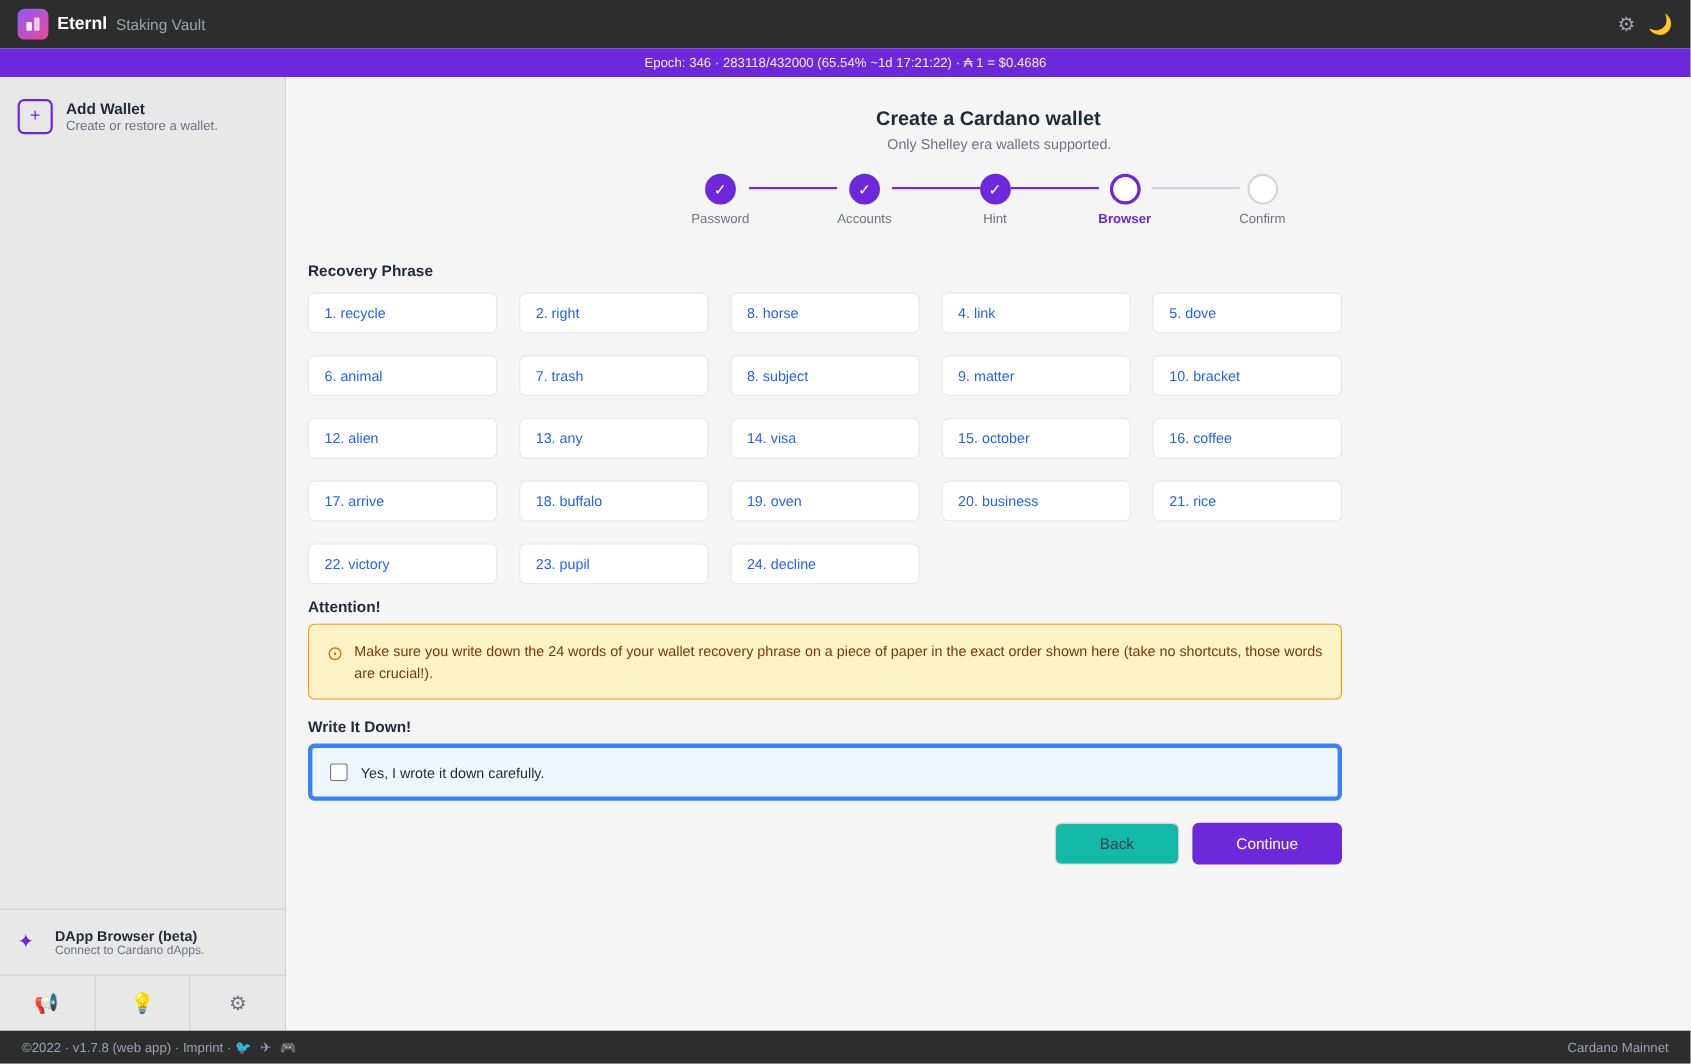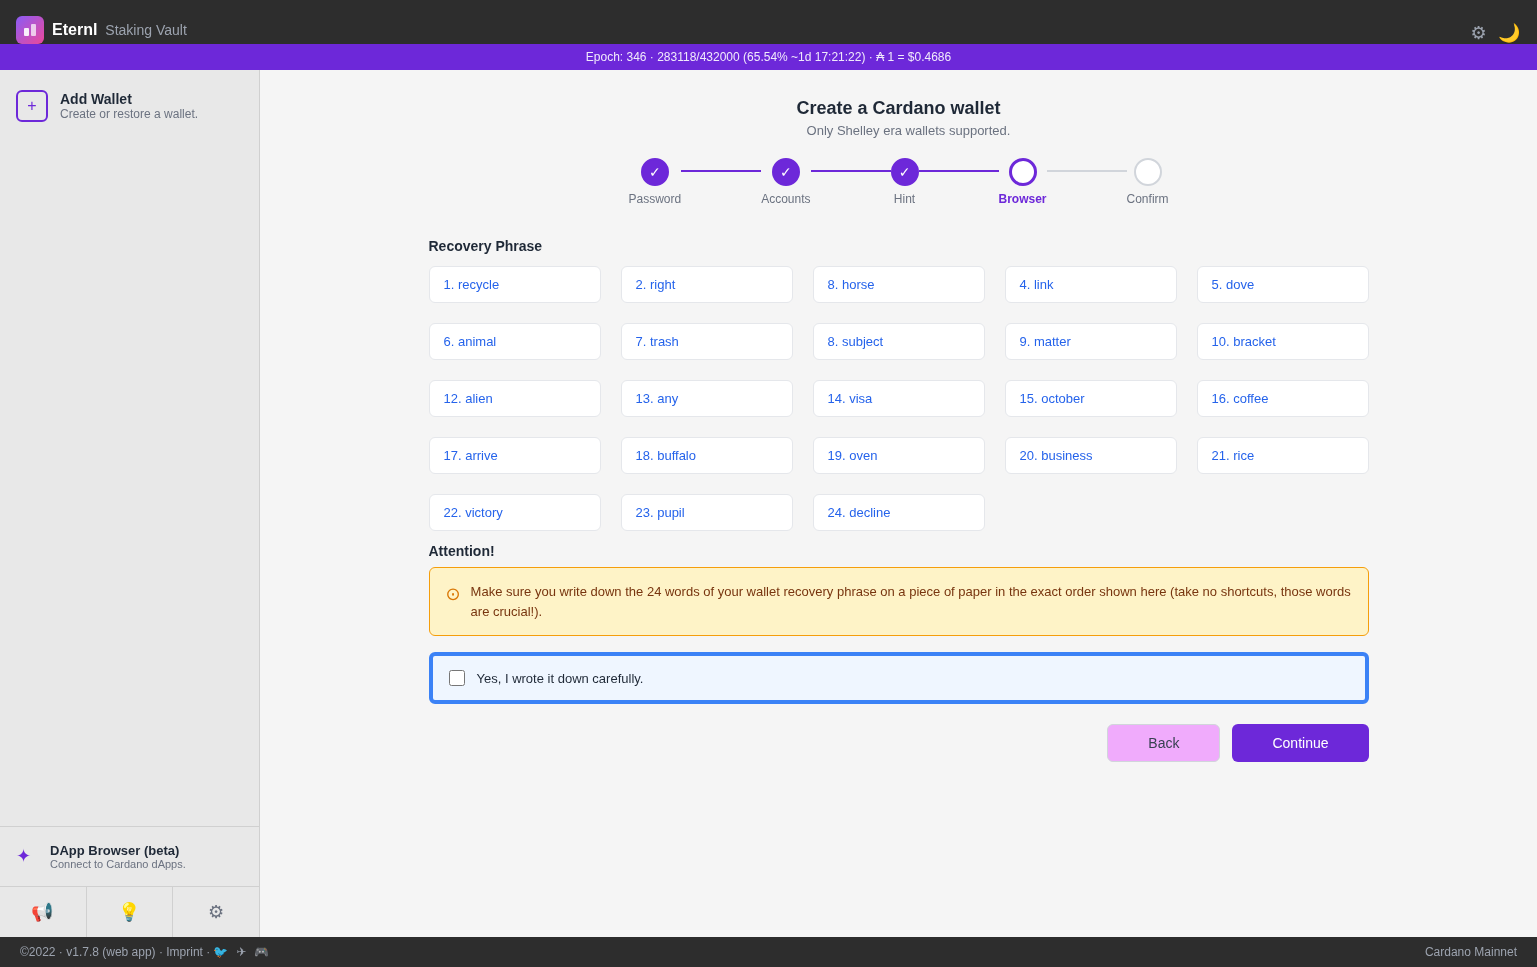--- a/index.html
+++ b/index.html
@@ -1,19 +1,19 @@
 <!DOCTYPE html>
 <html><head>
   <meta charset="utf-8">
   <style>
     * { box-sizing: border-box; margin: 0; padding: 0; }
     body { font-family: -apple-system, BlinkMacSystemFont, 'Segoe UI', sans-serif; background: #f0f0f0; height: 967px; overflow: hidden; display: flex; flex-direction: column; }
 
     
-    .top-bar { background: #2d2d2d; display: flex; align-items: flex-end; justify-content: space-between; padding: 0 16px; height: 44px; flex-shrink: 0; }
+    .top-bar { background: #2d2d2d; display: flex; align-items: center; justify-content: space-between; padding: 0 16px; height: 44px; flex-shrink: 0; }
     .top-bar-left { display: flex; align-items: center; gap: 8px; }
     .logo-icon { width: 28px; height: 28px; background: linear-gradient(135deg, #8b5cf6, #ec4899); border-radius: 6px; display: flex; align-items: center; justify-content: center; }
     .logo-text { color: white; font-size: 16px; font-weight: 600; }
     .staking-vault { color: #9ca3af; font-size: 14px; }
     .top-bar-right { display: flex; align-items: center; gap: 12px; }
     .top-bar-icon { color: #9ca3af; font-size: 18px; cursor: pointer; }
 
     
     .epoch-bar { background: #6d28d9; color: white; font-size: 12px; text-align: center; padding: 6px; flex-shrink: 0; display: flex; align-items: flex-end; justify-content: center; gap: 4px; }
     .epoch-bar span { opacity: 0.9; }
@@ -30,21 +30,21 @@
     .sidebar-spacer { flex: 1; }
     .sidebar-dapp { display: flex; align-items: center; gap: 10px; padding: 16px; border-top: 1px solid #d0d0d0; cursor: pointer; }
     .dapp-icon { width: 24px; height: 24px; color: #6d28d9; font-size: 18px; }
     .dapp-text h4 { font-size: 13px; color: #1f2937; }
     .dapp-text p { font-size: 11px; color: #6b7280; }
     .sidebar-bottom { display: flex; border-top: 1px solid #d0d0d0; }
     .sidebar-bottom-btn { flex: 1; padding: 14px; text-align: center; cursor: pointer; color: #6b7280; font-size: 18px; border-right: 1px solid #d0d0d0; }
     .sidebar-bottom-btn:last-child { border-right: none; }
 
     
-    .content { flex: 1; background: #f5f5f5; overflow-y: auto; display: flex; flex-direction: column; align-items: center; }
+    .content { flex: 1; background: #f5f5f5; overflow-y: auto; display: flex; flex-direction: column; }
     .content-header { text-align: center; padding: 28px 0 20px; }
     .content-header h2 { font-size: 18px; color: #1f2937; font-weight: 600; }
     .content-header p { font-size: 13px; color: #6b7280; margin-top: 4px; margin-left: 20px; }
 
     
     .stepper { display: flex; align-items: center; justify-content: center; gap: 0; margin-bottom: 32px; }
     .step { display: flex; flex-direction: column; align-items: center; gap: 6px; }
     .step-circle { width: 28px; height: 28px; border-radius: 50%; border: 2px solid #6d28d9; background: white; display: flex; align-items: center; justify-content: center; color: #6d28d9; font-size: 14px; }
     .step-circle.completed { background: #6d28d9; color: white; }
     .step-circle.active { border: 3px solid #6d28d9; background: white; }
@@ -67,21 +67,21 @@
     .attention-text { font-size: 13px; color: #78350f; line-height: 1.5; }
 
     
     .write-title { font-size: 14px; font-weight: 700; color: #1f2937; margin-bottom: 8px; }
     .checkbox-row { background: #eff6ff; border: 4px solid #3b82f6; border-radius: 6px; padding: 14px 16px; display: flex; align-items: center; gap: 12px; margin-bottom: 20px; }
     .checkbox-row input[type="checkbox"] { width: 16px; height: 16px; cursor: pointer; accent-color: #6d28d9; }
     .checkbox-label { font-size: 13px; color: #1f2937; }
 
     
     .button-row { display: flex; gap: 12px; justify-content: flex-end; margin-bottom: 30px; }
-    .btn-back { background: #f0abfc; border: 1px solid #d1d5db; border-radius: 6px; padding: 10px 40px; font-size: 14px; color: #374151; cursor: pointer; }
+    .btn-back { background: #14b8a6; border: 1px solid #d1d5db; border-radius: 6px; padding: 10px 40px; font-size: 14px; color: #374151; cursor: pointer; }
     .btn-continue { background: #6d28d9; border: none; border-radius: 6px; padding: 10px 40px; font-size: 14px; color: white; cursor: pointer; font-weight: 500; }
 
     
     .footer { background: #2d2d2d; color: #9ca3af; font-size: 12px; text-align: center; padding: 8px; display: flex; align-items: flex-end; justify-content: space-between; padding: 8px 20px; flex-shrink: 0; }
     .footer-left { }
     .footer-right { color: #9ca3af; }
     .footer-icons { display: inline-flex; gap: 8px; }
   </style>
 </head>
 <body>
@@ -195,20 +195,21 @@
           <div class="phrase-item">23. pupil</div>
           <div class="phrase-item">24. decline</div>
         </div>
 
       <div class="attention-title">Attention!</div>
       <div class="attention-box">
         <span class="attention-icon">⊙</span>
         <span class="attention-text">Make sure you write down the 24 words of your wallet recovery phrase on a piece of paper in the exact order shown here (take no shortcuts, those words are crucial!).</span>
       </div>
 
+      <div class="write-title">Write It Down!</div>
       <div class="checkbox-row">
         <input type="checkbox" id="wrote-down" style="">
         <label class="checkbox-label" for="wrote-down">Yes, I wrote it down carefully.</label>
       </div>
 
       <div class="button-row">
         <button class="btn-back">Back</button>
         <button class="btn-continue">Continue</button>
       </div>
     </div>

